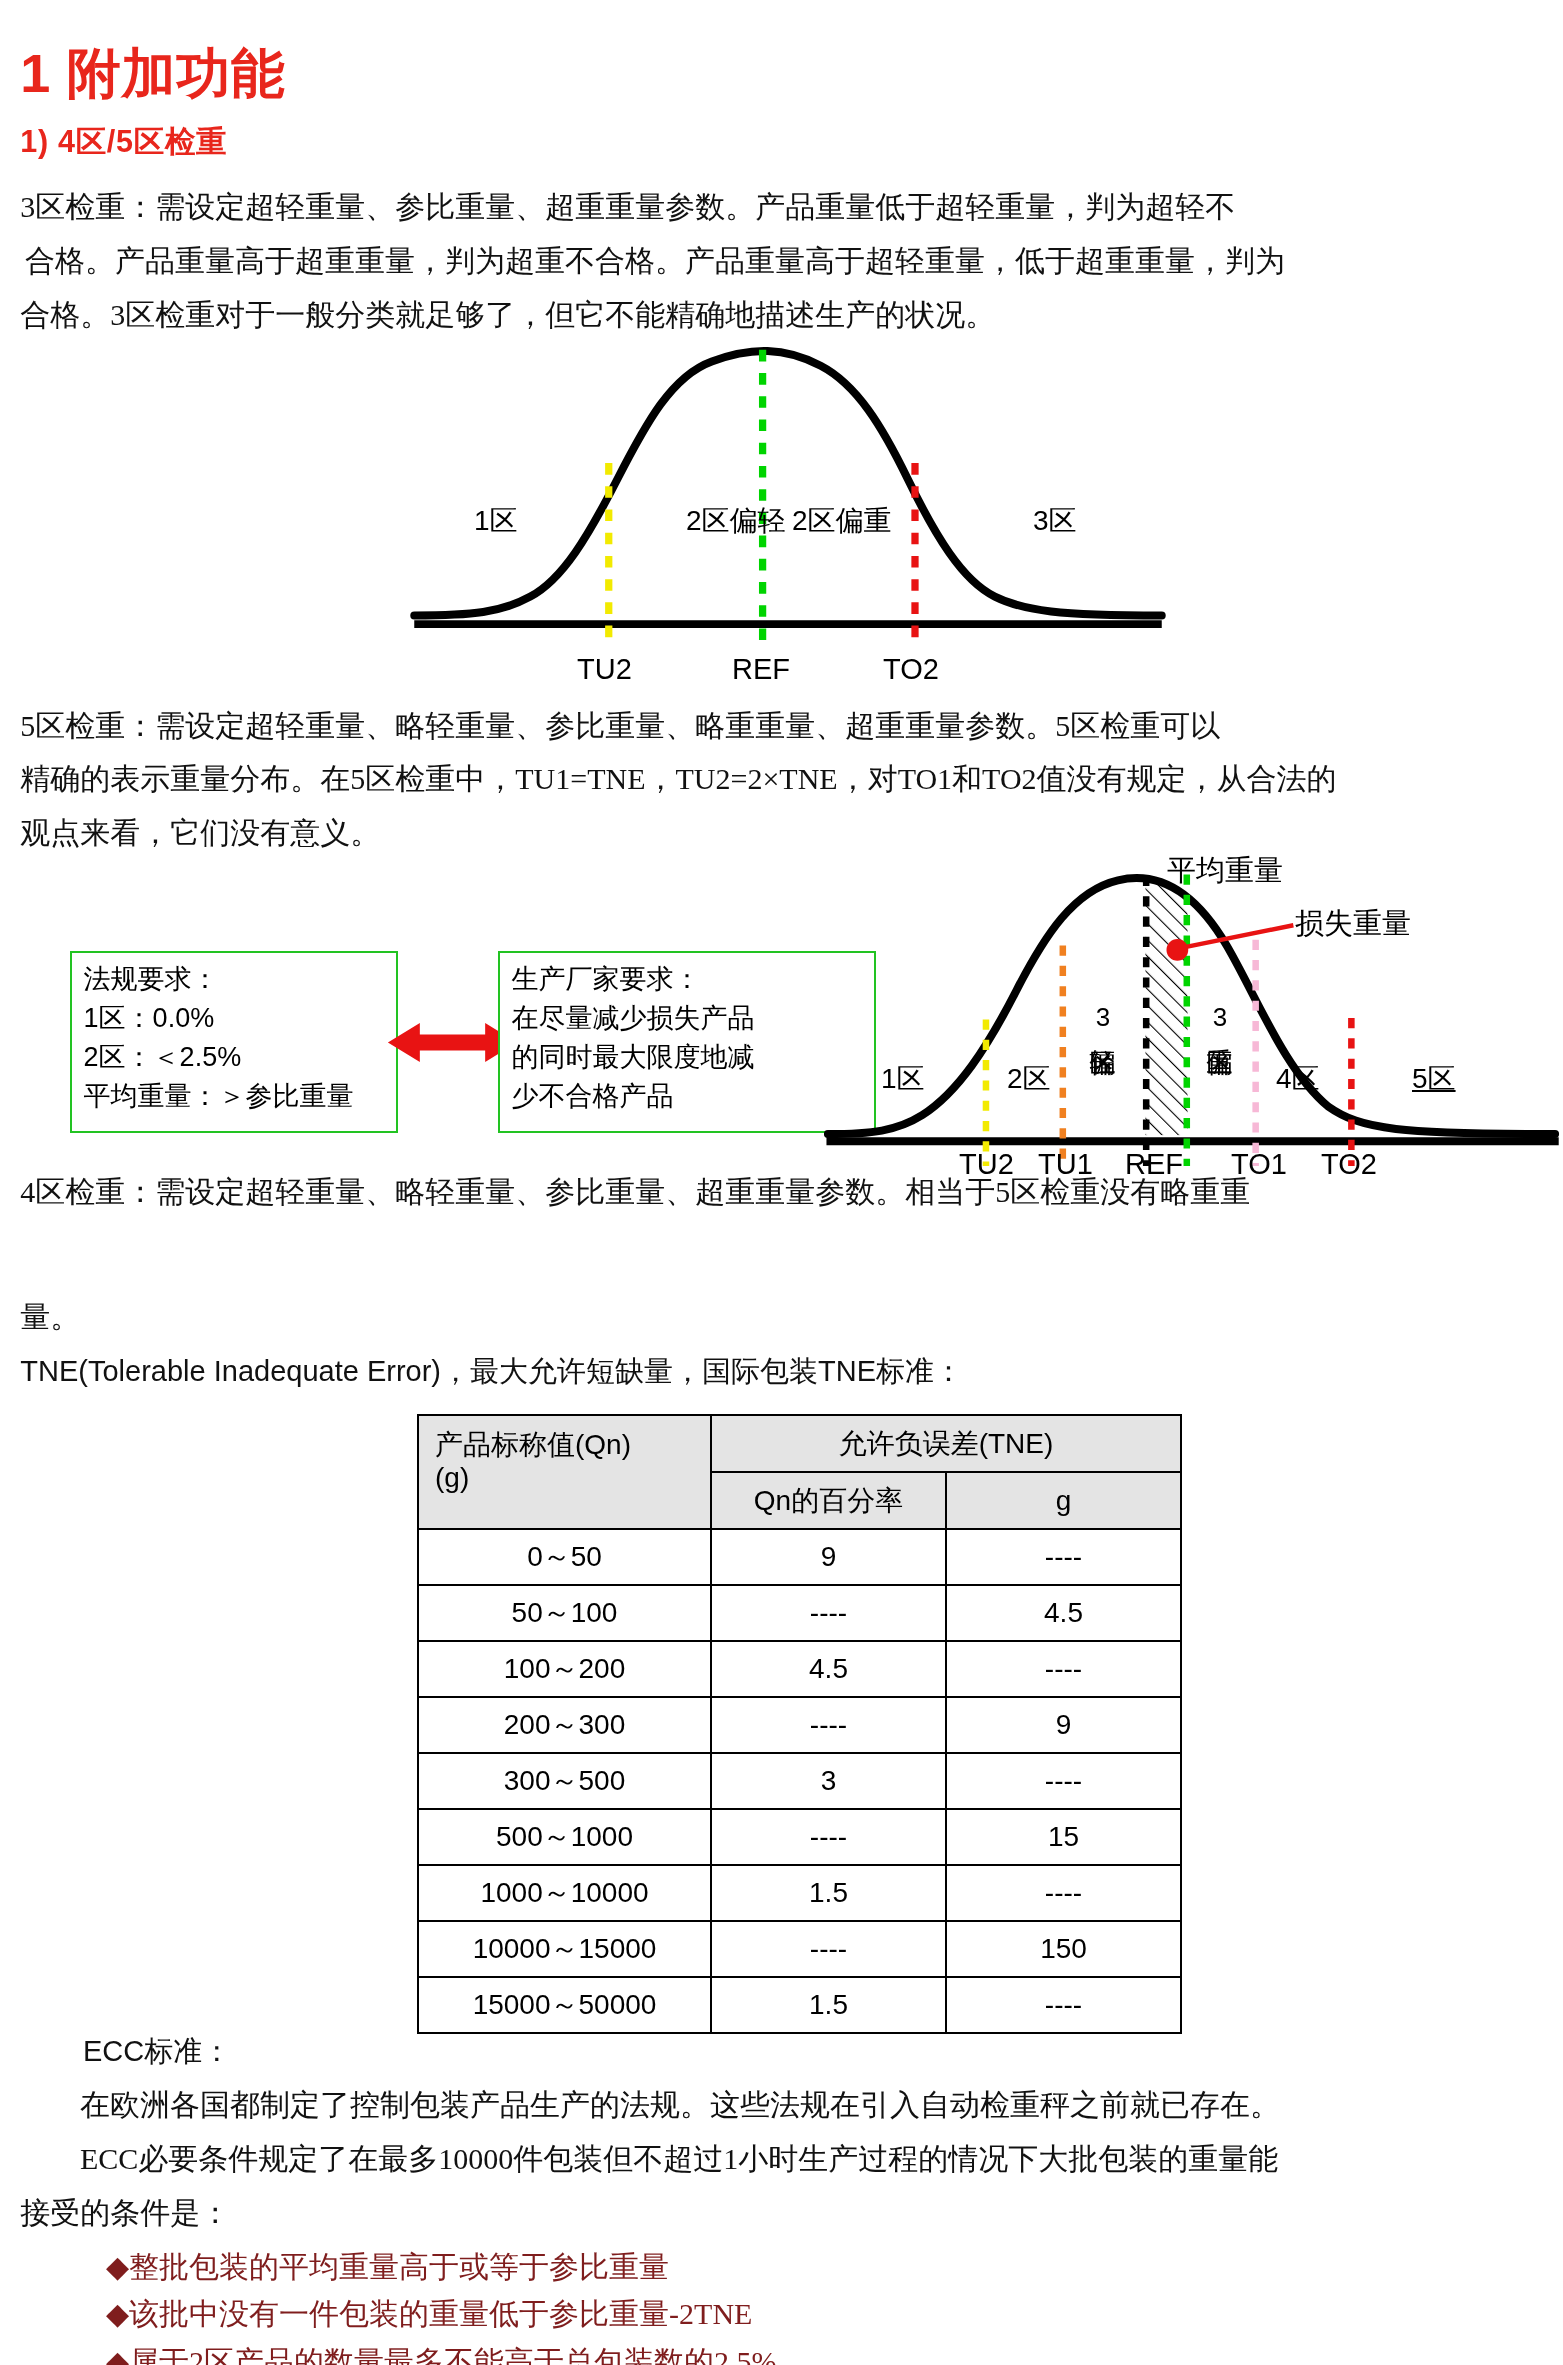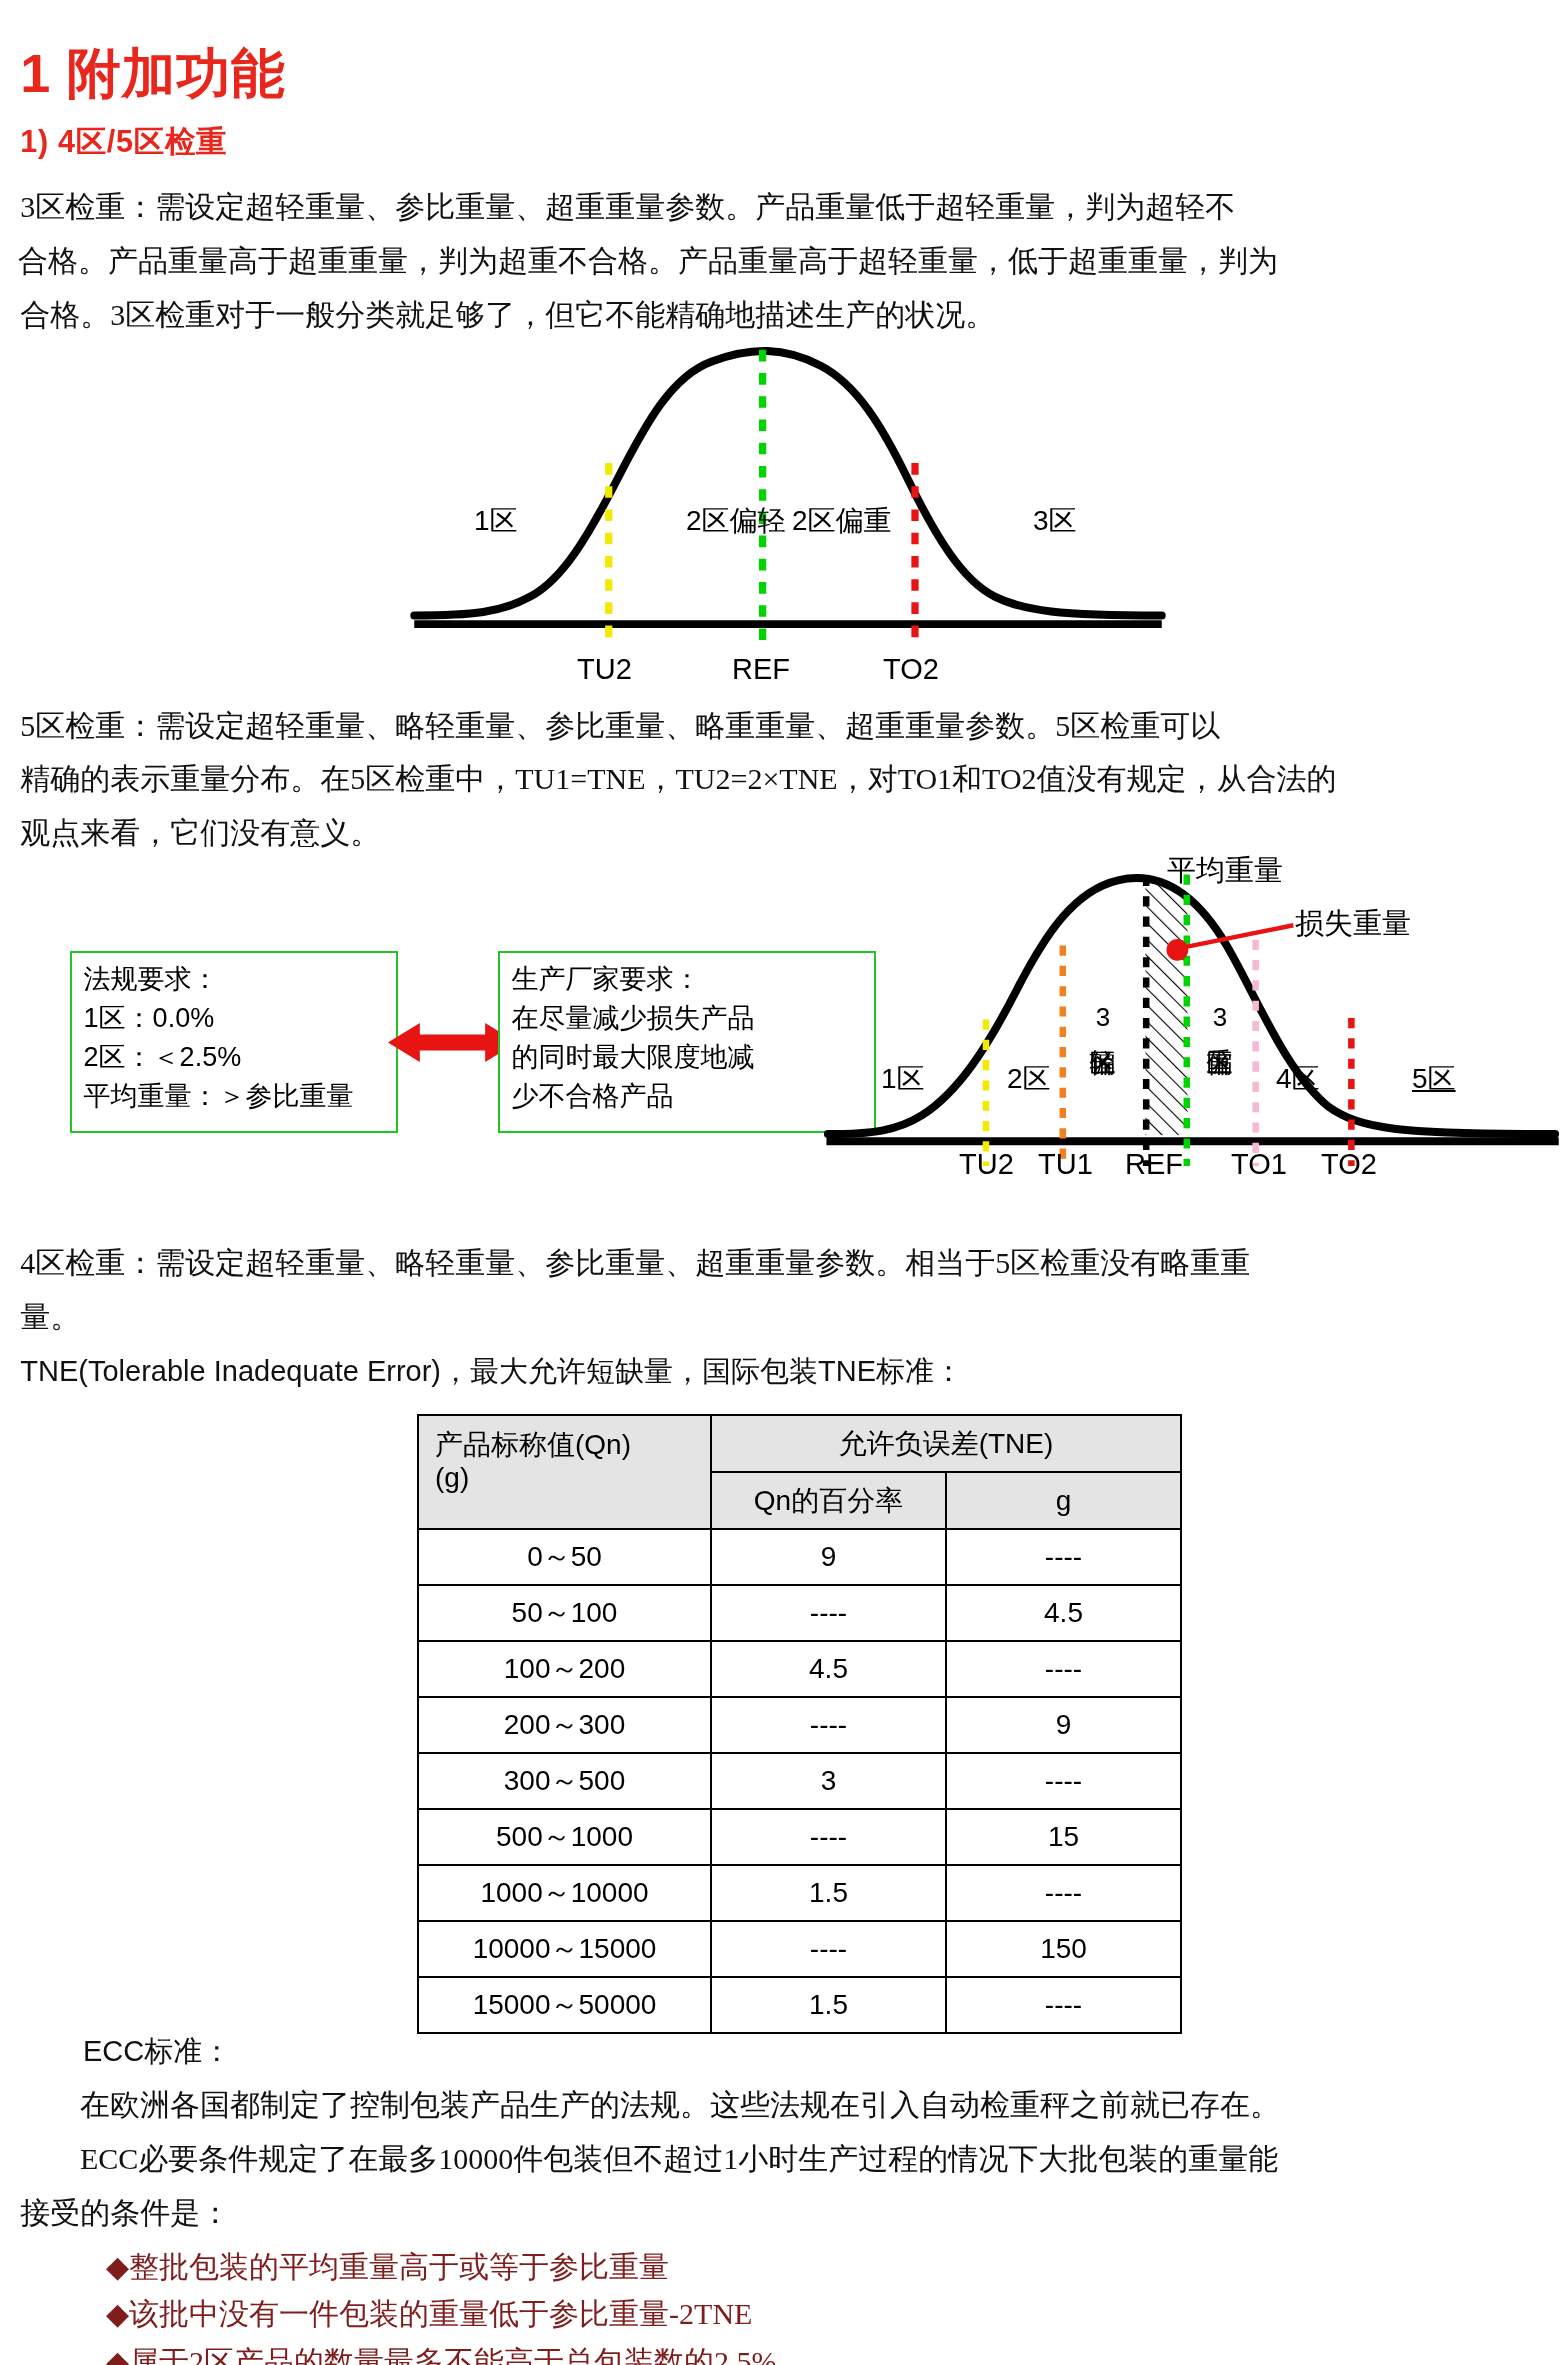--- a/index.html
+++ b/index.html
@@ -155,21 +155,21 @@
 </style>
 </head>
 <body>
 
 <div class="page">
 
   <div class="h1">1 附加功能</div>
   <div class="h2">1) 4区/5区检重</div>
 
   <div class="pline" style="left:20.3px; top:187px;">    3区检重：需设定超轻重量、参比重量、超重重量参数。产品重量低于超轻重量，判为超轻不</div>
-  <div class="pline" style="left:18px; top:241px;">合格。产品重量高于超重重量，判为超重不合格。产品重量高于超轻重量，低于超重重量，判为</div>
+  <div class="pline" style="left:25px; top:241px;">合格。产品重量高于超重重量，判为超重不合格。产品重量高于超轻重量，低于超重重量，判为</div>
   <div class="pline" style="left:20.3px; top:295px;">合格。3区检重对于一般分类就足够了，但它不能精确地描述生产的状况。</div>
 
   <div class="curve-wrap" style="left:407px; top:341px; width:762px; height:305px;">
     <svg width="762" height="305" viewBox="0 0 1050 420">
 
       <path d="M 10 378 C 90 378 130 374 170 352 C 215 328 250 268 290 190 C 330 112 365 48 420 28
                C 475 8 520 8 570 34 C 620 60 655 118 690 190 C 728 268 765 330 810 352
                C 850 372 900 378 1040 378" fill="none" stroke="#000000" stroke-width="11" stroke-linecap="round"></path>
 
       <line x1="10" y1="390" x2="1040" y2="390" stroke="#000000" stroke-width="11"></line>
@@ -261,21 +261,21 @@
     <div class="axis-tick-label" style="left:139px; top:288px;">TU2</div>
     <div class="axis-tick-label" style="left:218px; top:288px;">TU1</div>
     <div class="axis-tick-label" style="left:305px; top:288px;">REF</div>
     <div class="axis-tick-label" style="left:411px; top:288px;">TO1</div>
     <div class="axis-tick-label" style="left:501px; top:288px;">TO2</div>
 
     <div class="callout" style="left:347px; top:-8.7px;">平均重量</div>
     <div class="callout" style="left:475px; top:44px;">损失重量</div>
   </div>
 
-  <div class="pline" style="left:20.3px; top:1243px;">    4区检重：需设定超轻重量、略轻重量、参比重量、超重重量参数。相当于5区检重没有略重重</div>
+  <div class="pline" style="left:20.3px; top:1172px;">    4区检重：需设定超轻重量、略轻重量、参比重量、超重重量参数。相当于5区检重没有略重重</div>
   <div class="pline" style="left:20.3px; top:1297px;">量。</div>
 
   <div class="pline sans" style="left:20.3px; top:1352px; font-size:29px;text-align:center;">    TNE(Tolerable Inadequate Error)，最大允许短缺量，国际包装TNE标准：</div>
 
   <table class="tne-table">
     <colgroup>
       <col class="col-a">
         <col class="col-b">
         <col class="col-c">
     </colgroup>

